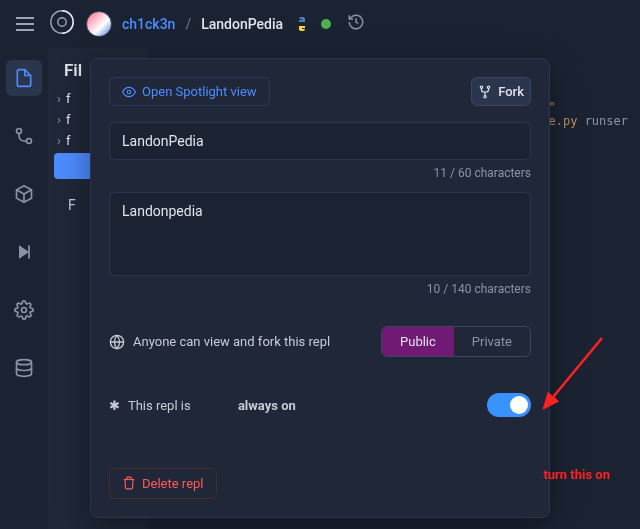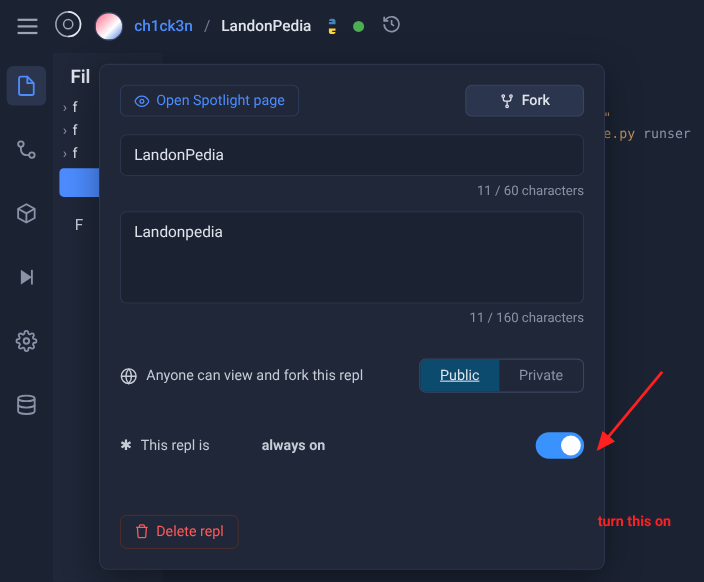--- a/index.html
+++ b/index.html
@@ -41,34 +41,34 @@
     }
     .modal-top { display:flex; justify-content:space-between; margin-bottom:16px; }
     .spotlight-btn {
       display:flex; align-items:center; gap:6px; color:#4d8cff;
       border:1px solid #2b3b5a; border-radius:6px; padding:6px 12px;
       font-size:13px; cursor:pointer;
     }
     .fork-btn {
       display:flex; align-items:center; gap:6px; color:#e0e4ec;
       background:#2b354d; border:1px solid #3a4560; border-radius:6px;
-      padding:6px 30px; font-size:13px; font-weight:500; cursor:pointer;
+      padding:6px 6px; font-size:13px; font-weight:500; cursor:pointer;
     }
     .input-box {
       width:100%; background:#1b2333; border:1px solid #2b364d;
       border-radius:6px; padding:10px 12px; color:#e0e4ec; font-size:14px;
       font-family:inherit; resize:none;
     }
     .desc-box { height:84px; }
     .counter { text-align:right; color:#8a93a6; font-size:12px; margin:6px 0 12px 0; }
     .row { display:flex; align-items:center; justify-content:space-between; margin:18px 0;gap:24px; }
     .row-label { display:flex; align-items:center; gap:8px; color:#c5ccd6; font-size:13px; }
     .seg { display:flex; border:1px solid #3a4560; border-radius:6px; overflow:hidden; }
     .seg-btn { padding:7px 18px; font-size:13px; color:#8a93a6; cursor:pointer; }
-    .seg-btn.sel { background:#0c4a6e; color:#e0e4ec;text-decoration:underline; }
+    .seg-btn.sel { background:#701a75; color:#e0e4ec; }
     .toggle {
       width:44px; height:24px; background:#3a92ff; border-radius:12px;
       position:relative; cursor:pointer;
     }
     .toggle::after {
       content:''; position:absolute; right:3px; top:3px; width:18px; height:18px;
       background:#fff; border-radius:50%;
     }
     .delete-btn {
       display:flex; align-items:flex-start; gap:6px; color:#ff5a5a;
@@ -179,38 +179,38 @@
 <div class="code-bg"><span>3"</span>
 <span>ge.py </span><span class="run">runser</span></div>
 
 <div class="modal">
   <div class="modal-top">
     <div class="spotlight-btn">
       <svg width="14" height="14" viewBox="0 0 24 24" fill="none" stroke="#4d8cff" stroke-width="2">
           <path d="M1 12s4-8 11-8 11 8 11 8-4 8-11 8-11-8-11-8z"></path>
           <circle cx="12" cy="12" r="3"></circle>
         </svg>
-      <span>Open Spotlight page</span>
+      <span>Open Spotlight view</span>
     </div>
     <div class="fork-btn">
       <svg width="14" height="14" viewBox="0 0 24 24" fill="none" stroke="#e0e4ec" stroke-width="2">
           <circle cx="6" cy="4" r="2"></circle>
           <circle cx="18" cy="4" r="2"></circle>
           <circle cx="12" cy="20" r="2"></circle>
           <path d="M6 6v2a4 4 0 0 0 4 4h4a4 4 0 0 0 4-4V6M12 12v6"></path>
         </svg>
       <span>Fork</span>
     </div>
   </div>
 
   <input class="input-box" value="LandonPedia" style="">
   <div class="counter">11 / 60 characters</div>
 
   <textarea class="input-box desc-box" style="">Landonpedia</textarea>
-  <div class="counter">11 / 160 characters</div>
+  <div class="counter">10 / 140 characters</div>
 
   <div class="row">
     <div class="row-label">
       <svg width="16" height="16" viewBox="0 0 24 24" fill="none" stroke="#c5ccd6" stroke-width="2">
           <circle cx="12" cy="12" r="10"></circle>
           <path d="M2 12h20M12 2a15 15 0 0 1 0 20a15 15 0 0 1 0-20"></path>
         </svg>
       <span>Anyone can view and fork this repl</span>
     </div>
     <div class="seg">

